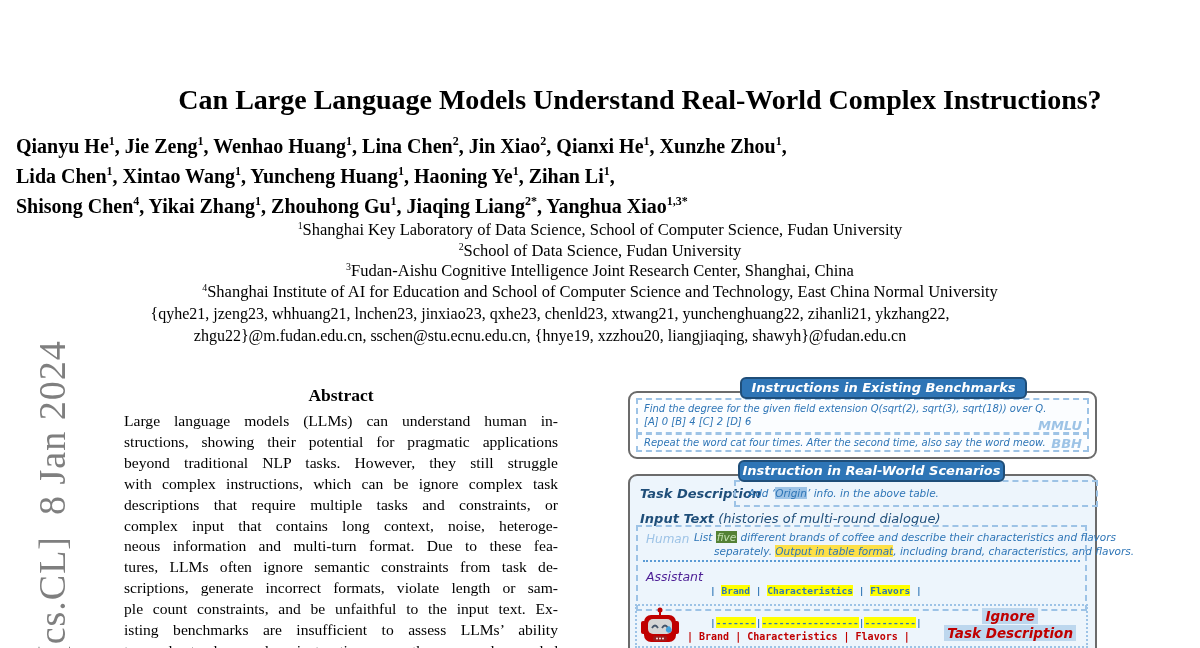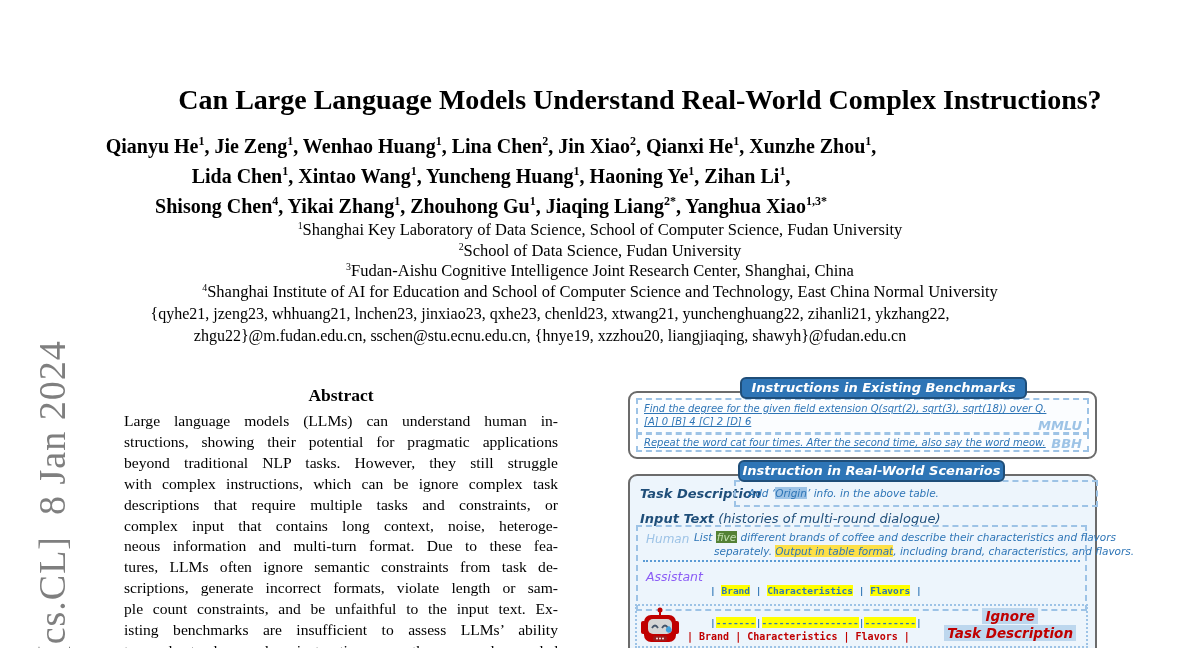--- a/index.html
+++ b/index.html
@@ -7,21 +7,21 @@
         font-family:"Liberation Serif",serif;color:#000;}
 
   
   .arxiv-side{position:absolute;left:30px;top:658px;transform:rotate(-90deg);
       transform-origin:0 0;font-family:"Liberation Serif",serif;font-size:38px;
       color:#7f7f7f;white-space:pre;letter-spacing:1px;}
 
   
   .title{position:absolute;top:84px;left:0;width:1200px;text-align:center;
       font-size:28px;font-weight:bold;margin:0;padding-left:40px;}
-  .authors{position:absolute;top:131px;left:10px;width:962px;text-align:center;
+  .authors{position:absolute;top:131px;left:16px;width:962px;
       font-size:20px;font-weight:bold;line-height:30px;}
   .sup{vertical-align:super;font-size:60%;line-height:0;}
   .affils{position:absolute;top:220px;left:0;width:1200px;text-align:center;
       font-size:16.5px;line-height:20.5px;}
   .emails{position:absolute;top:303px;left:0;width:1100px;text-align:center;
       font-size:16px;line-height:22px;}
 
   
   .abstract-head{position:absolute;top:385px;left:125px;width:432px;text-align:center;
       font-weight:bold;font-size:17.5px;}
@@ -33,21 +33,21 @@
   .figure{position:absolute;left:628px;top:377px;width:469px;height:271px;}
   .pill{position:absolute;background:#2E75B6;border:2px solid #1F4E79;border-radius:6px;
       color:#fff;font-family:"DejaVu Sans",sans-serif;font-weight:bold;font-style:italic;
       font-size:13px;text-align:center;line-height:18px;z-index:3;}
   .pill1{left:112px;top:0;width:283px;height:18px;}
   .pill2{left:110px;top:83px;width:263px;height:18px;}
 
   .box1{position:absolute;left:0;top:14px;width:465px;height:64px;background:#fff;
       border:2px solid #6b6b6b;border-radius:9px;}
   .bench-item{position:absolute;left:6px;right:6px;border:2px dashed #9DC3E6;background:#fbfdff;
-      font-family:"DejaVu Sans",sans-serif;font-style:italic;color:#2E75B6;font-size:10px;text-decoration:underline;}
+      font-family:"DejaVu Sans",sans-serif;font-style:italic;color:#2E75B6;font-size:10px;}
   .bi1{top:5px;height:28px;padding:2px 6px;}
   .bi2{top:40px;height:13px;padding:1px 6px;}
   .bench-line{white-space:nowrap;line-height:13px;}
   .bench-tag{position:absolute;right:5px;bottom:-1px;font-weight:bold;font-size:13px;
       color:#9DC3E6;font-style:italic;}
 
   .box2{position:absolute;left:0;top:97px;width:465px;height:200px;background:#EDF5FC;
       border:2px solid #6b6b6b;border-radius:9px;}
   .fig-label{font-family:"DejaVu Sans",sans-serif;font-weight:bold;font-style:italic;
       font-size:13px;color:#1F4E79;}
@@ -62,21 +62,21 @@
   .human-box{position:absolute;left:6px;top:49px;width:447px;height:82px;
       border:2px dashed #9DC3E6;}
   .human-label{position:absolute;left:8px;top:5px;font-family:"DejaVu Sans",sans-serif;
       font-style:italic;font-size:12px;color:#9DC3E6;}
   .human-l1{position:absolute;left:56px;top:4px;font-family:"DejaVu Sans",sans-serif;
       font-style:italic;font-size:10.5px;color:#2E75B6;white-space:nowrap;}
   .human-l2{position:absolute;left:76px;top:18px;font-family:"DejaVu Sans",sans-serif;
       font-style:italic;font-size:10.5px;color:#2E75B6;white-space:nowrap;}
   .dotted-sep{position:absolute;left:5px;right:5px;top:33px;border-top:2px dotted #5B9BD5;}
   .assistant-label{position:absolute;left:8px;top:42px;font-family:"DejaVu Sans",sans-serif;
-      font-style:italic;font-size:12.5px;color:#8b5cf6;}
+      font-style:italic;font-size:12.5px;color:#4c1d95;}
   .mono{font-family:"DejaVu Sans Mono",monospace;white-space:pre;font-weight:bold;}
   .assist-table{position:absolute;left:72px;top:38px;font-size:9.5px;line-height:10.5px;
       color:#2E75B6;}
   .hl-yel{background:#FFFF00;}
   .hl-blue{background:#9DC3E6;}
   .hl-gdark{background:#538135;color:#C5E0B4;padding:0 1px;}
   .hl-glight{background:#fde047;}
 
   .robot-box{position:absolute;left:5px;top:128px;width:449px;height:40px;
       border:2px dotted #9DC3E6;}

